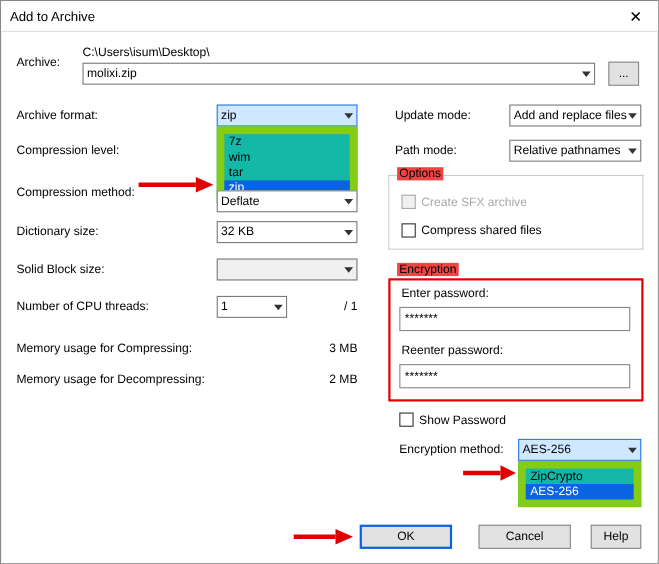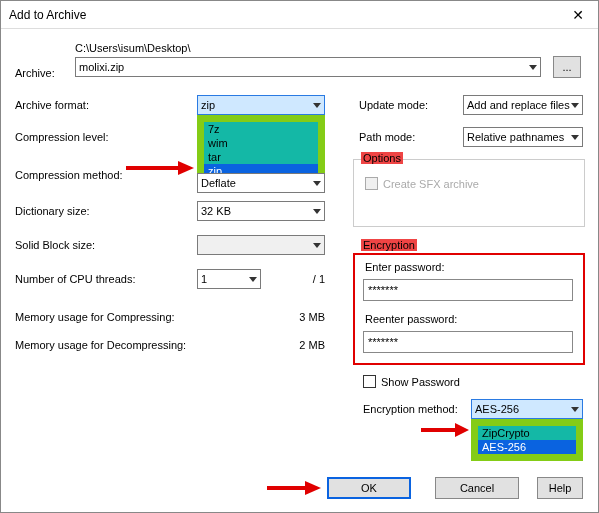--- a/index.html
+++ b/index.html
@@ -131,21 +131,21 @@
 <div class="window">
   <div class="titlebar">
     <span class="titlebar-title">Add to Archive</span>
     <div class="titlebar-close">
       <span>✕</span>
     </div>
   </div>
 
   <div class="content">
 
-    <div class="label" style="left:14px; top:22px;margin-top:16px;">Archive:</div>
+    <div class="label" style="left:14px; top:22px;">Archive:</div>
     <div class="label" style="left:74px; top:13px;">C:\Users\isum\Desktop\</div>
     <div class="combo" style="left:74px; top:28px; width:466px;">
       <span>molixi.zip</span>
       <span class="caret"></span>
     </div>
     <div class="button" style="left:552px; top:27px; width:28px; height:22px;">
       <span>...</span>
     </div>
 
     <div class="label" style="left:14px; top:70px;">Archive format:</div>
@@ -210,20 +210,24 @@
     </div>
 
     <div class="fieldset-box" style="left:352px; top:130px; width:232px; height:68px; border-top:none;"></div>
     <div style="position:absolute; left:352px; top:130px; width:232px; border-top:1px solid #ccc;"></div>
     <div class="fieldset-label" style="left:360px; top:123px;">Options</div>
 
     <div class="checkbox-row" style="left:364px; top:148px; color:#aaa;">
       <div class="checkbox-box disabled"></div>
       <span>Create SFX archive</span>
     </div>
+    <div class="checkbox-row" style="left:364px; top:174px;">
+      <div class="checkbox-box"></div>
+      <span>Compress shared files</span>
+    </div>
 
     <div class="fieldset-label" style="left:360px; top:210px;">Encryption</div>
 
     <div class="red-box" style="left:352px; top:224px; width:232px; height:112px;"></div>
 
     <div class="label" style="left:364px; top:232px;">Enter password:</div>
     <input class="pw-input" style="position: absolute; left: 362px; top: 250px;" value="*******">
 
     <div class="label" style="left:364px; top:284px;">Reenter password:</div>
     <input class="pw-input" style="position: absolute; left: 362px; top: 302px;" value="*******">

